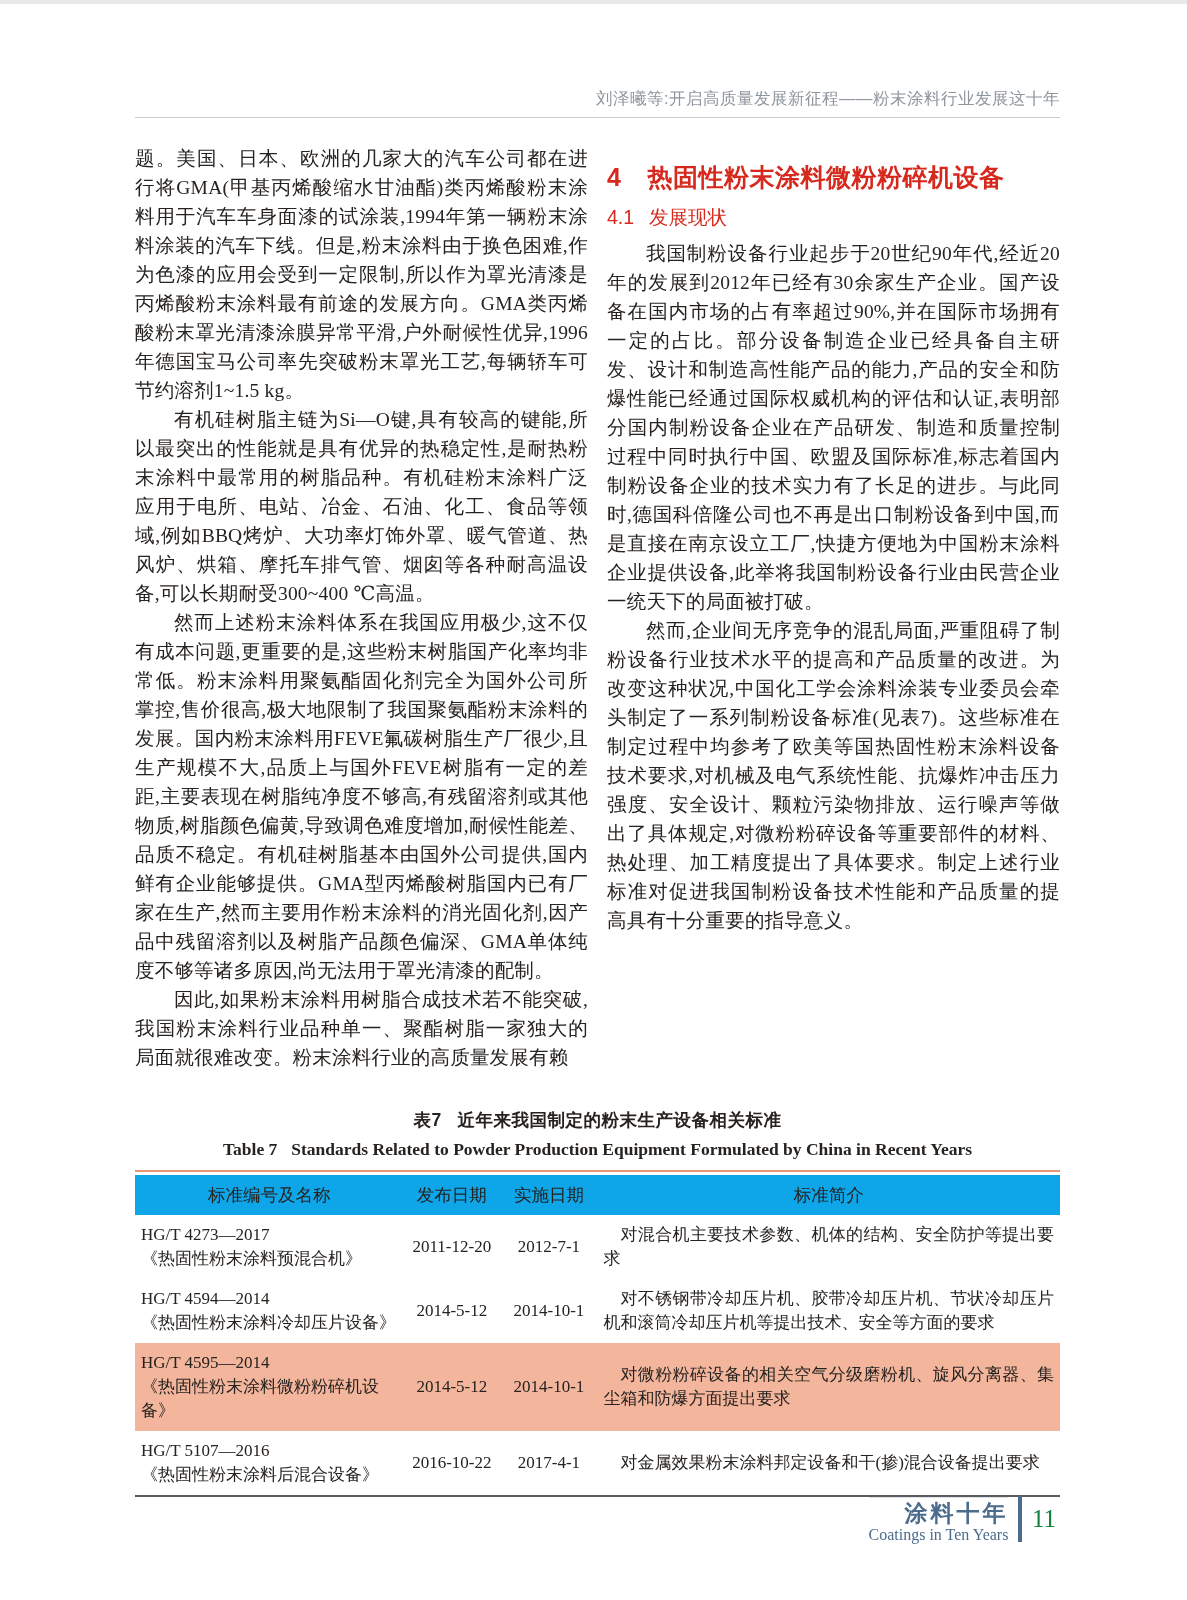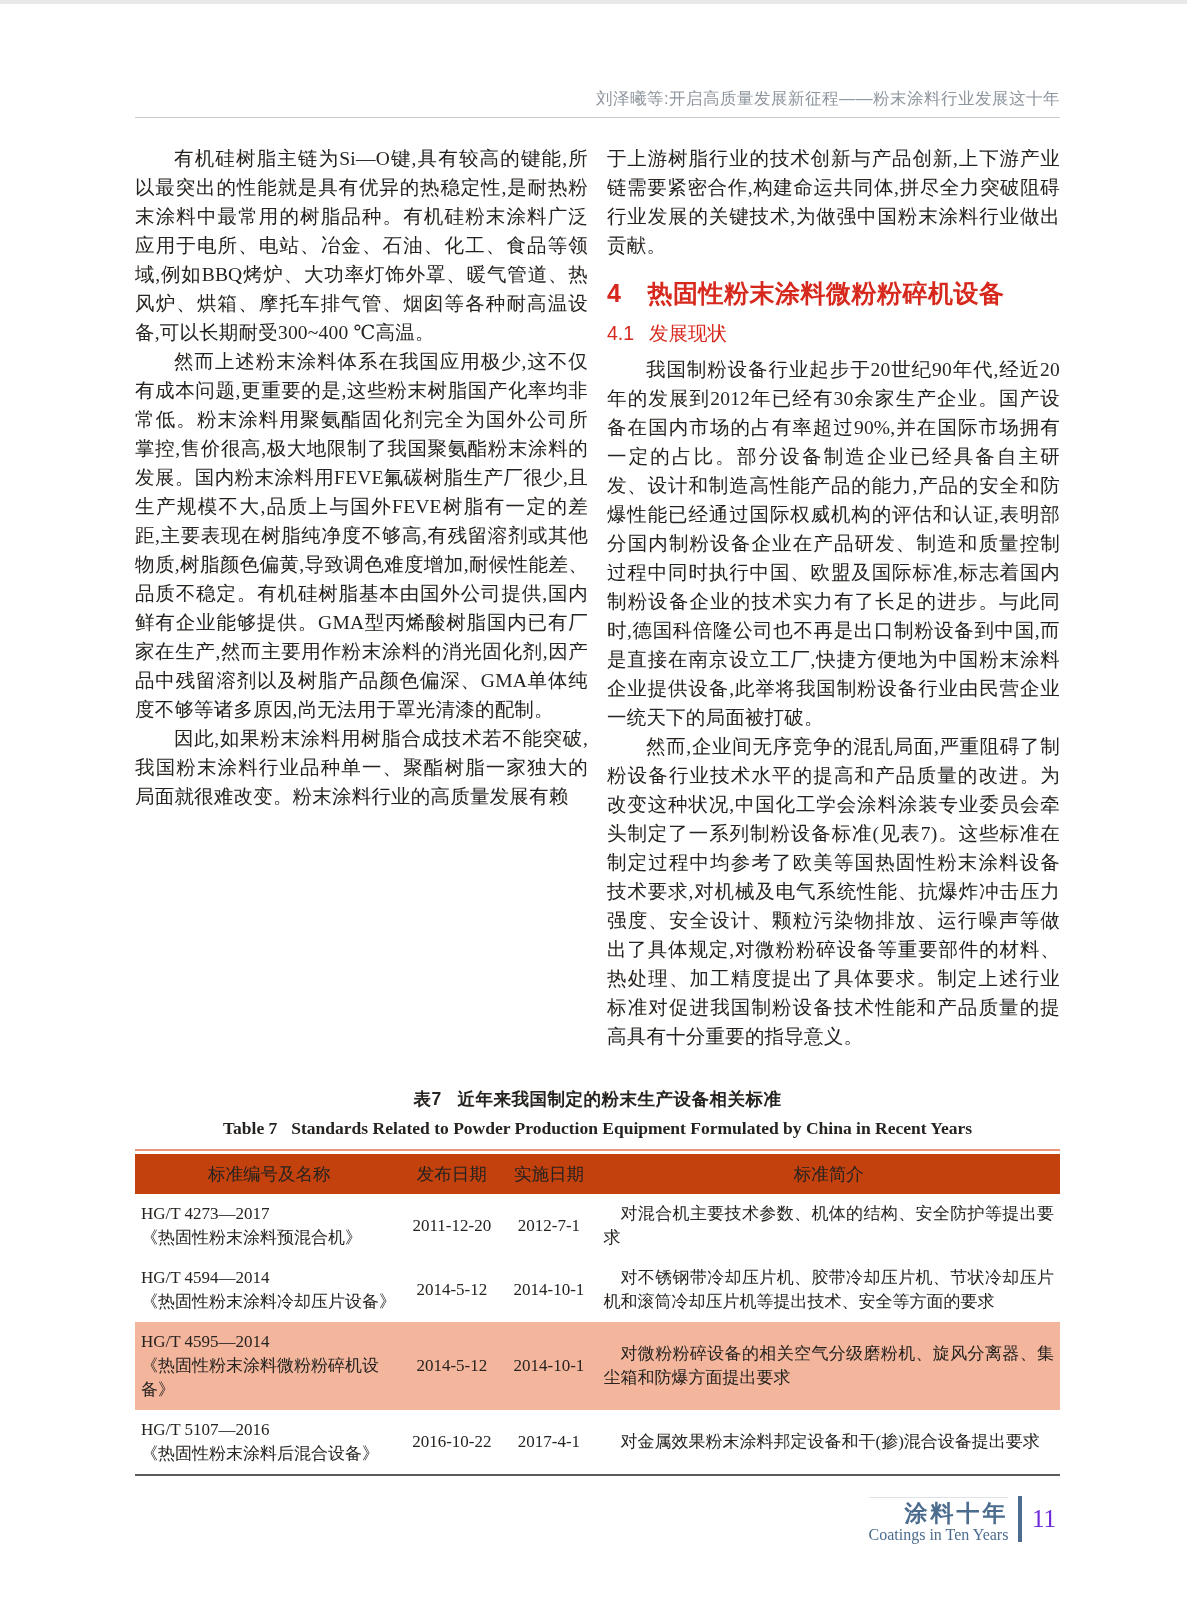--- a/index.html
+++ b/index.html
@@ -76,21 +76,21 @@
 
   .std-table-wrap { border-top:2.5px solid #ec9478; padding-top:3px; border-bottom:2px solid #5b5c60; }
   table.std-table {
     width:100%;
     border-collapse:collapse;
     table-layout:fixed;
     font-size:17px;
     line-height:24px;
   }
   table.std-table th {
-    background:#c2410c;
+    background:#0ea5e9;
     font-weight:normal;
     font-size:17.5px;
     height:40px;
     text-align:center;
     vertical-align:middle;
     padding:2px 4px;
   }
   table.std-table td {
     vertical-align:middle;
     padding:8px 6px 8px 6px;
@@ -113,40 +113,40 @@
   .brand { text-align:right; border-top:1px solid #dfe3e7; padding-top:3px; }
   .brand-zh {
     font-size:23px;
     font-weight:bold;
     color:#4c6c8e;
     letter-spacing:3px;
     line-height:26px;
   }
   .brand-en { font-size:16px; color:#4c6c8e; line-height:15px; }
   .v-bar { width:3.5px; height:46px; background:#4c6c8e; margin-left:10px; }
-  .page-num { font-size:25px; color:#6d28d9; margin-left:10px; }
+  .page-num { font-size:25px; color:#15803d; margin-left:10px; }
 </style>
 </head>
 <body>
 
 <div class="page">
   <div class="content">
 
     <div class="running-head">刘泽曦等:开启高质量发展新征程——粉末涂料行业发展这十年</div>
     <hr class="head-rule">
 
     <div class="columns">
       <div class="col">
+        <p>题。美国、日本、欧洲的几家大的汽车公司都在进行将GMA(甲基丙烯酸缩水甘油酯)类丙烯酸粉末涂料用于汽车车身面漆的试涂装,1994年第一辆粉末涂料涂装的汽车下线。但是,粉末涂料由于换色困难,作为色漆的应用会受到一定限制,所以作为罩光清漆是丙烯酸粉末涂料最有前途的发展方向。GMA类丙烯酸粉末罩光清漆涂膜异常平滑,户外耐候性优异,1996年德国宝马公司率先突破粉末罩光工艺,每辆轿车可节约溶剂1~1.5 kg。</p>
         <p class="indent">有机硅树脂主链为Si—O键,具有较高的键能,所以最突出的性能就是具有优异的热稳定性,是耐热粉末涂料中最常用的树脂品种。有机硅粉末涂料广泛应用于电所、电站、冶金、石油、化工、食品等领域,例如BBQ烤炉、大功率灯饰外罩、暖气管道、热风炉、烘箱、摩托车排气管、烟囱等各种耐高温设备,可以长期耐受300~400 ℃高温。</p>
         <p class="indent">然而上述粉末涂料体系在我国应用极少,这不仅有成本问题,更重要的是,这些粉末树脂国产化率均非常低。粉末涂料用聚氨酯固化剂完全为国外公司所掌控,售价很高,极大地限制了我国聚氨酯粉末涂料的发展。国内粉末涂料用FEVE氟碳树脂生产厂很少,且生产规模不大,品质上与国外FEVE树脂有一定的差距,主要表现在树脂纯净度不够高,有残留溶剂或其他物质,树脂颜色偏黄,导致调色难度增加,耐候性能差、品质不稳定。有机硅树脂基本由国外公司提供,国内鲜有企业能够提供。GMA型丙烯酸树脂国内已有厂家在生产,然而主要用作粉末涂料的消光固化剂,因产品中残留溶剂以及树脂产品颜色偏深、GMA单体纯度不够等诸多原因,尚无法用于罩光清漆的配制。</p>
         <p class="indent">因此,如果粉末涂料用树脂合成技术若不能突破,我国粉末涂料行业品种单一、聚酯树脂一家独大的局面就很难改变。粉末涂料行业的高质量发展有赖</p>
       </div>
 
       <div class="col">
-        <p>于上游树脂行业的技术创新与产品创新,上下游产业链需要紧密合作,构建命运共同体,拼尽全力突破阻碍行业发展的关键技术,为做强中国粉末涂料行业做出贡献。</p>
         <div class="sec-heading">
           <span class="sec-num">4</span><span>热固性粉末涂料微粉粉碎机设备</span>
         </div>
         <div class="sub-heading">
           <span class="sec-num">4.1</span><span>发展现状</span>
         </div>
         <p class="indent">我国制粉设备行业起步于20世纪90年代,经近20年的发展到2012年已经有30余家生产企业。国产设备在国内市场的占有率超过90%,并在国际市场拥有一定的占比。部分设备制造企业已经具备自主研发、设计和制造高性能产品的能力,产品的安全和防爆性能已经通过国际权威机构的评估和认证,表明部分国内制粉设备企业在产品研发、制造和质量控制过程中同时执行中国、欧盟及国际标准,标志着国内制粉设备企业的技术实力有了长足的进步。与此同时,德国科倍隆公司也不再是出口制粉设备到中国,而是直接在南京设立工厂,快捷方便地为中国粉末涂料企业提供设备,此举将我国制粉设备行业由民营企业一统天下的局面被打破。</p>
         <p class="indent">然而,企业间无序竞争的混乱局面,严重阻碍了制粉设备行业技术水平的提高和产品质量的改进。为改变这种状况,中国化工学会涂料涂装专业委员会牵头制定了一系列制粉设备标准(见表7)。这些标准在制定过程中均参考了欧美等国热固性粉末涂料设备技术要求,对机械及电气系统性能、抗爆炸冲击压力强度、安全设计、颗粒污染物排放、运行噪声等做出了具体规定,对微粉粉碎设备等重要部件的材料、热处理、加工精度提出了具体要求。制定上述行业标准对促进我国制粉设备技术性能和产品质量的提高具有十分重要的指导意义。</p>
       </div>
     </div>

